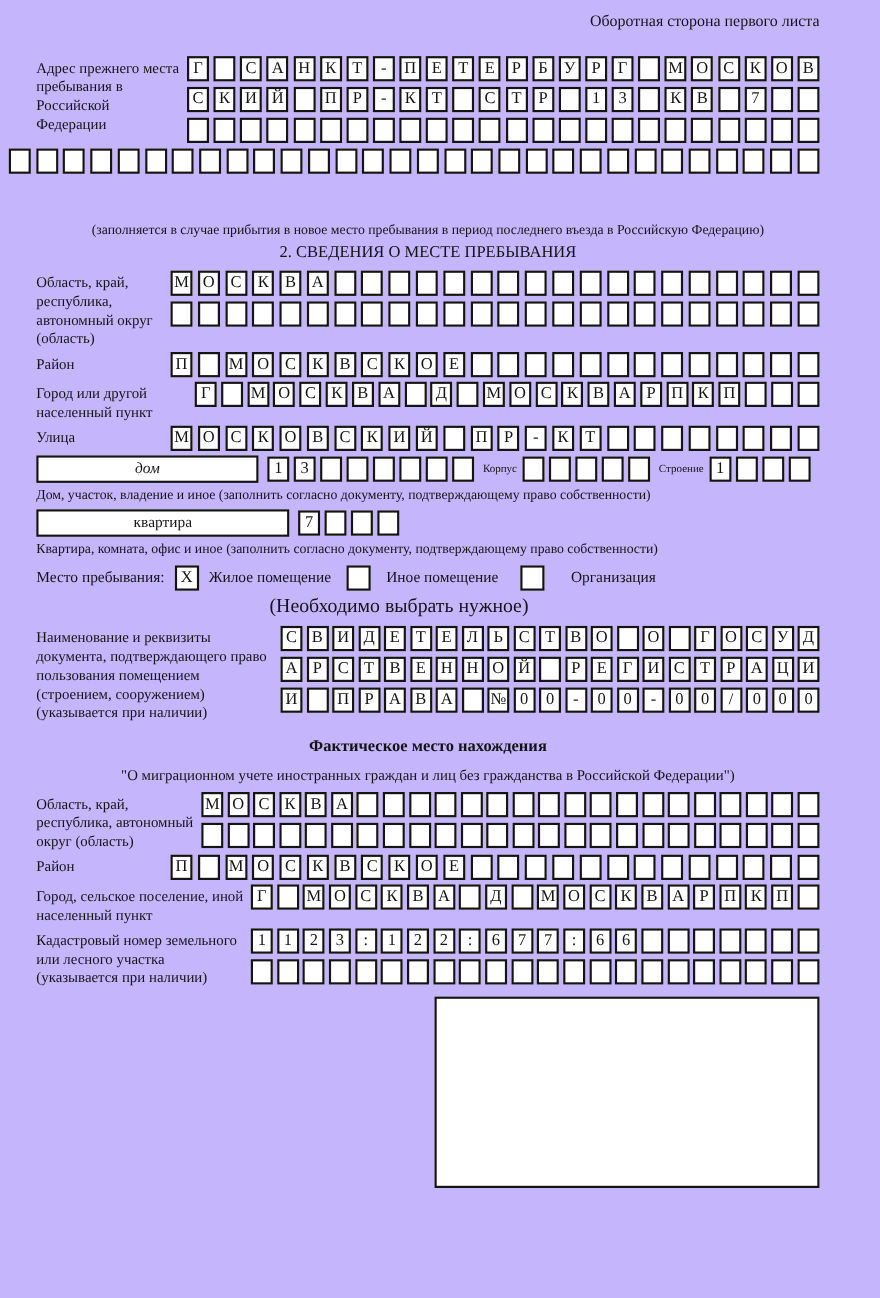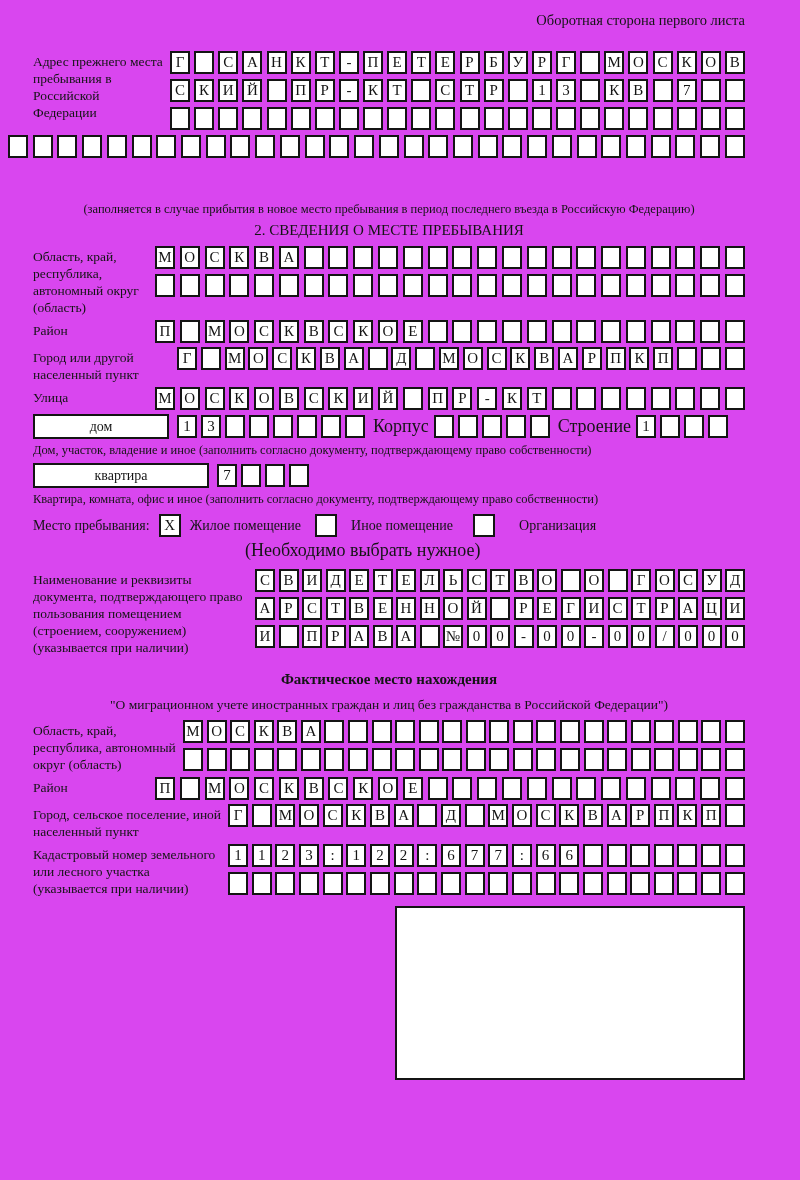--- a/index.html
+++ b/index.html
@@ -1,19 +1,19 @@
 <!DOCTYPE html>
 <html><head>
 <meta charset="utf-8">
 <style>
   html,body{margin:0;padding:0;background:#ffffff;}
   .page{
     position:relative;
     width:800px;height:1180px;
-    background:#d946ef;color:#141414;
+    background:#c4b5fd;color:#141414;
     font-family:"Liberation Serif","DejaVu Serif",serif;
     box-sizing:border-box;
     padding:12px 55px 0 33px;
     overflow:hidden;
   }
   .top-note{ text-align:right; font-size:14.5px; margin-bottom:22px; }
 
   .field{ display:flex; margin-bottom:4px; }
   .lbl{ flex:none; font-size:13.5px; line-height:17px; padding-top:2px; padding-right:6px; box-sizing:border-box; }
   .w137{ width:137px; } .w122{ width:122px; } .w150{ width:150px; } .w195{ width:195px; } .w222{ width:222px; }
@@ -35,23 +35,23 @@
   .h3{ text-align:center; font-weight:bold; font-size:15px; margin:15px 0 8px 0; }
   .note-center{ text-align:center; font-size:13.5px; line-height:17px; }
 
   .city-indent{ margin-left:22px; }
 
   .inline-row{ display:flex; align-items:center; margin-bottom:4px; }
   .widebox{
     flex:none; border:2px solid #141414; height:25px; box-sizing:border-box;
     display:flex; align-items:center; justify-content:center; font-size:14px; background:#fff;
   }
-  .wb-dom{ width:136px; } .wb-kv{ width:176px; }
+  .wb-dom{ width:202px;font-style:italic; } .wb-kv{ width:230px; }
   .cells.gap{ justify-content:flex-start; gap:4px; }
-  .small-lbl{ font-size:18px; margin:0 5px 0 8px; }
+  .small-lbl{ font-size:10px; margin:0 5px 0 8px; }
 
   .stay-row{ display:flex; align-items:center; font-size:14px; margin:7px 0 2px 0; }
   .stay-lbl{ margin-right:9px; }
   .stay-opt{ margin:0 0 0 9px; }
   .chk{ width:22px; height:23px; }
   .mL14{ margin-left:14px; } .mL20{ margin-left:20px; } .mL24{ margin-left:24px; }
   .choose-note{ font-size:18px; margin:3px 0 8px 212px; }
 
   .stamp-box{
     margin:9px 0 0 362px; width:350px; height:174px;

